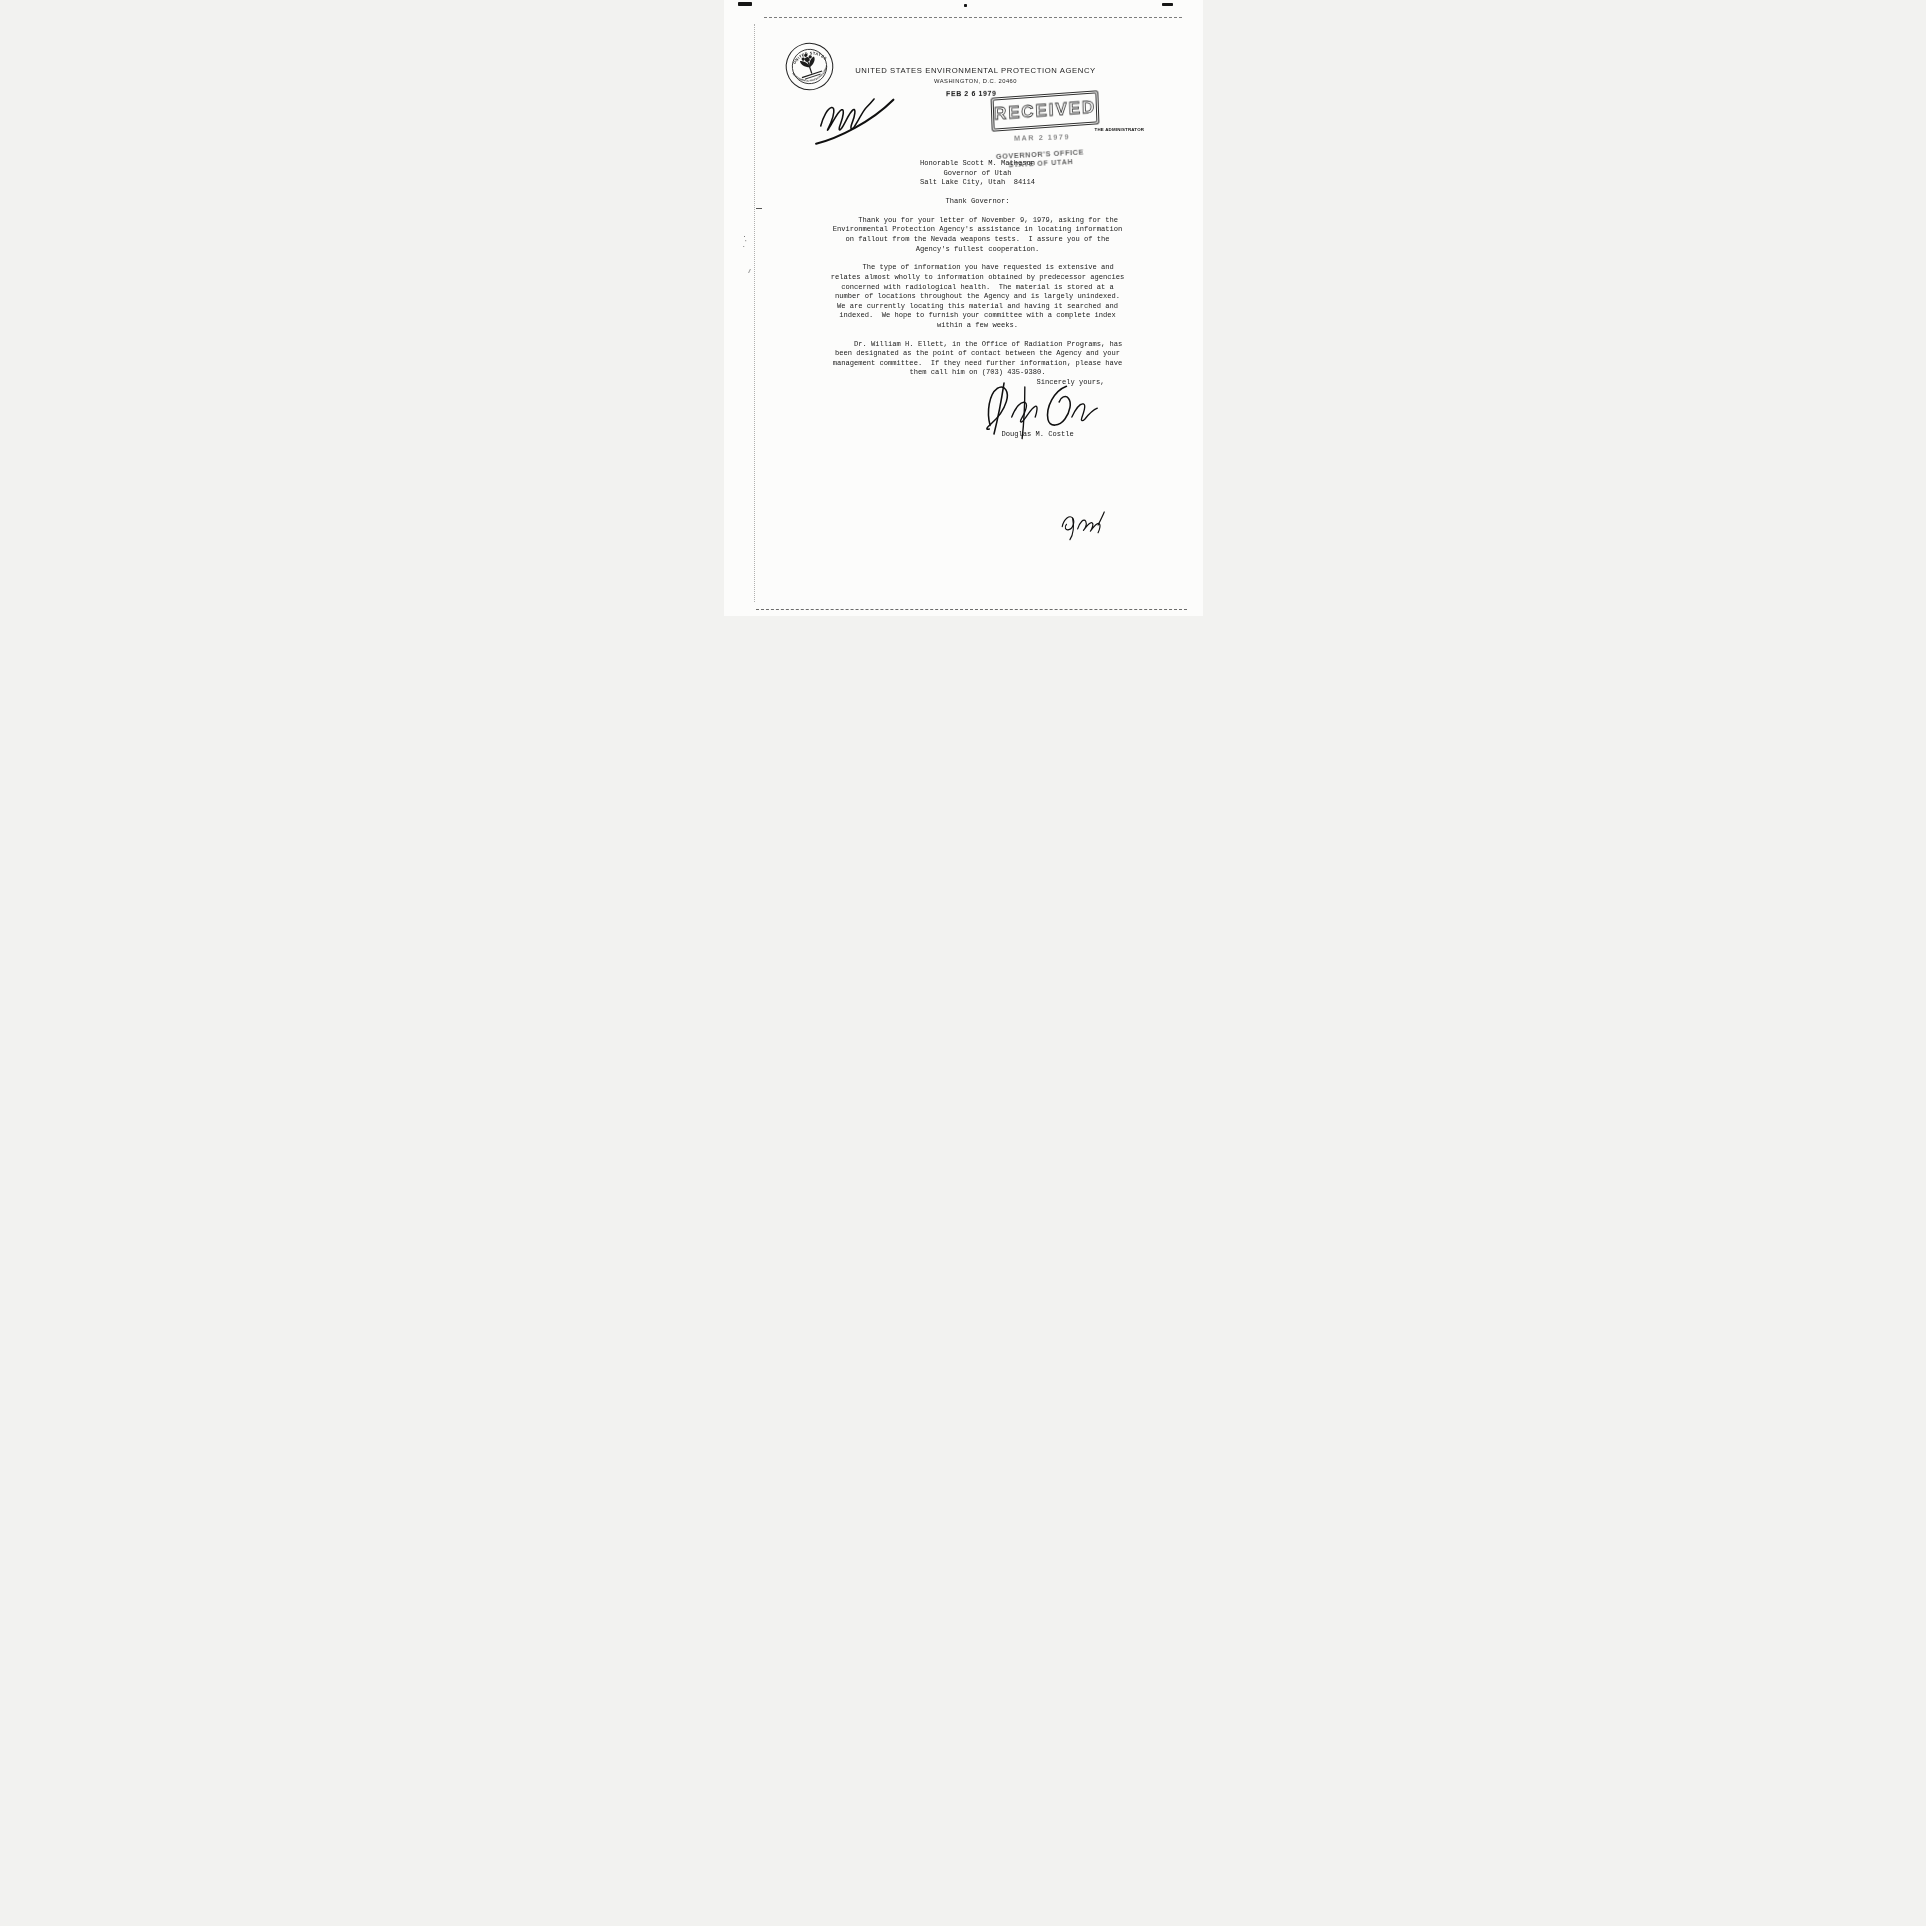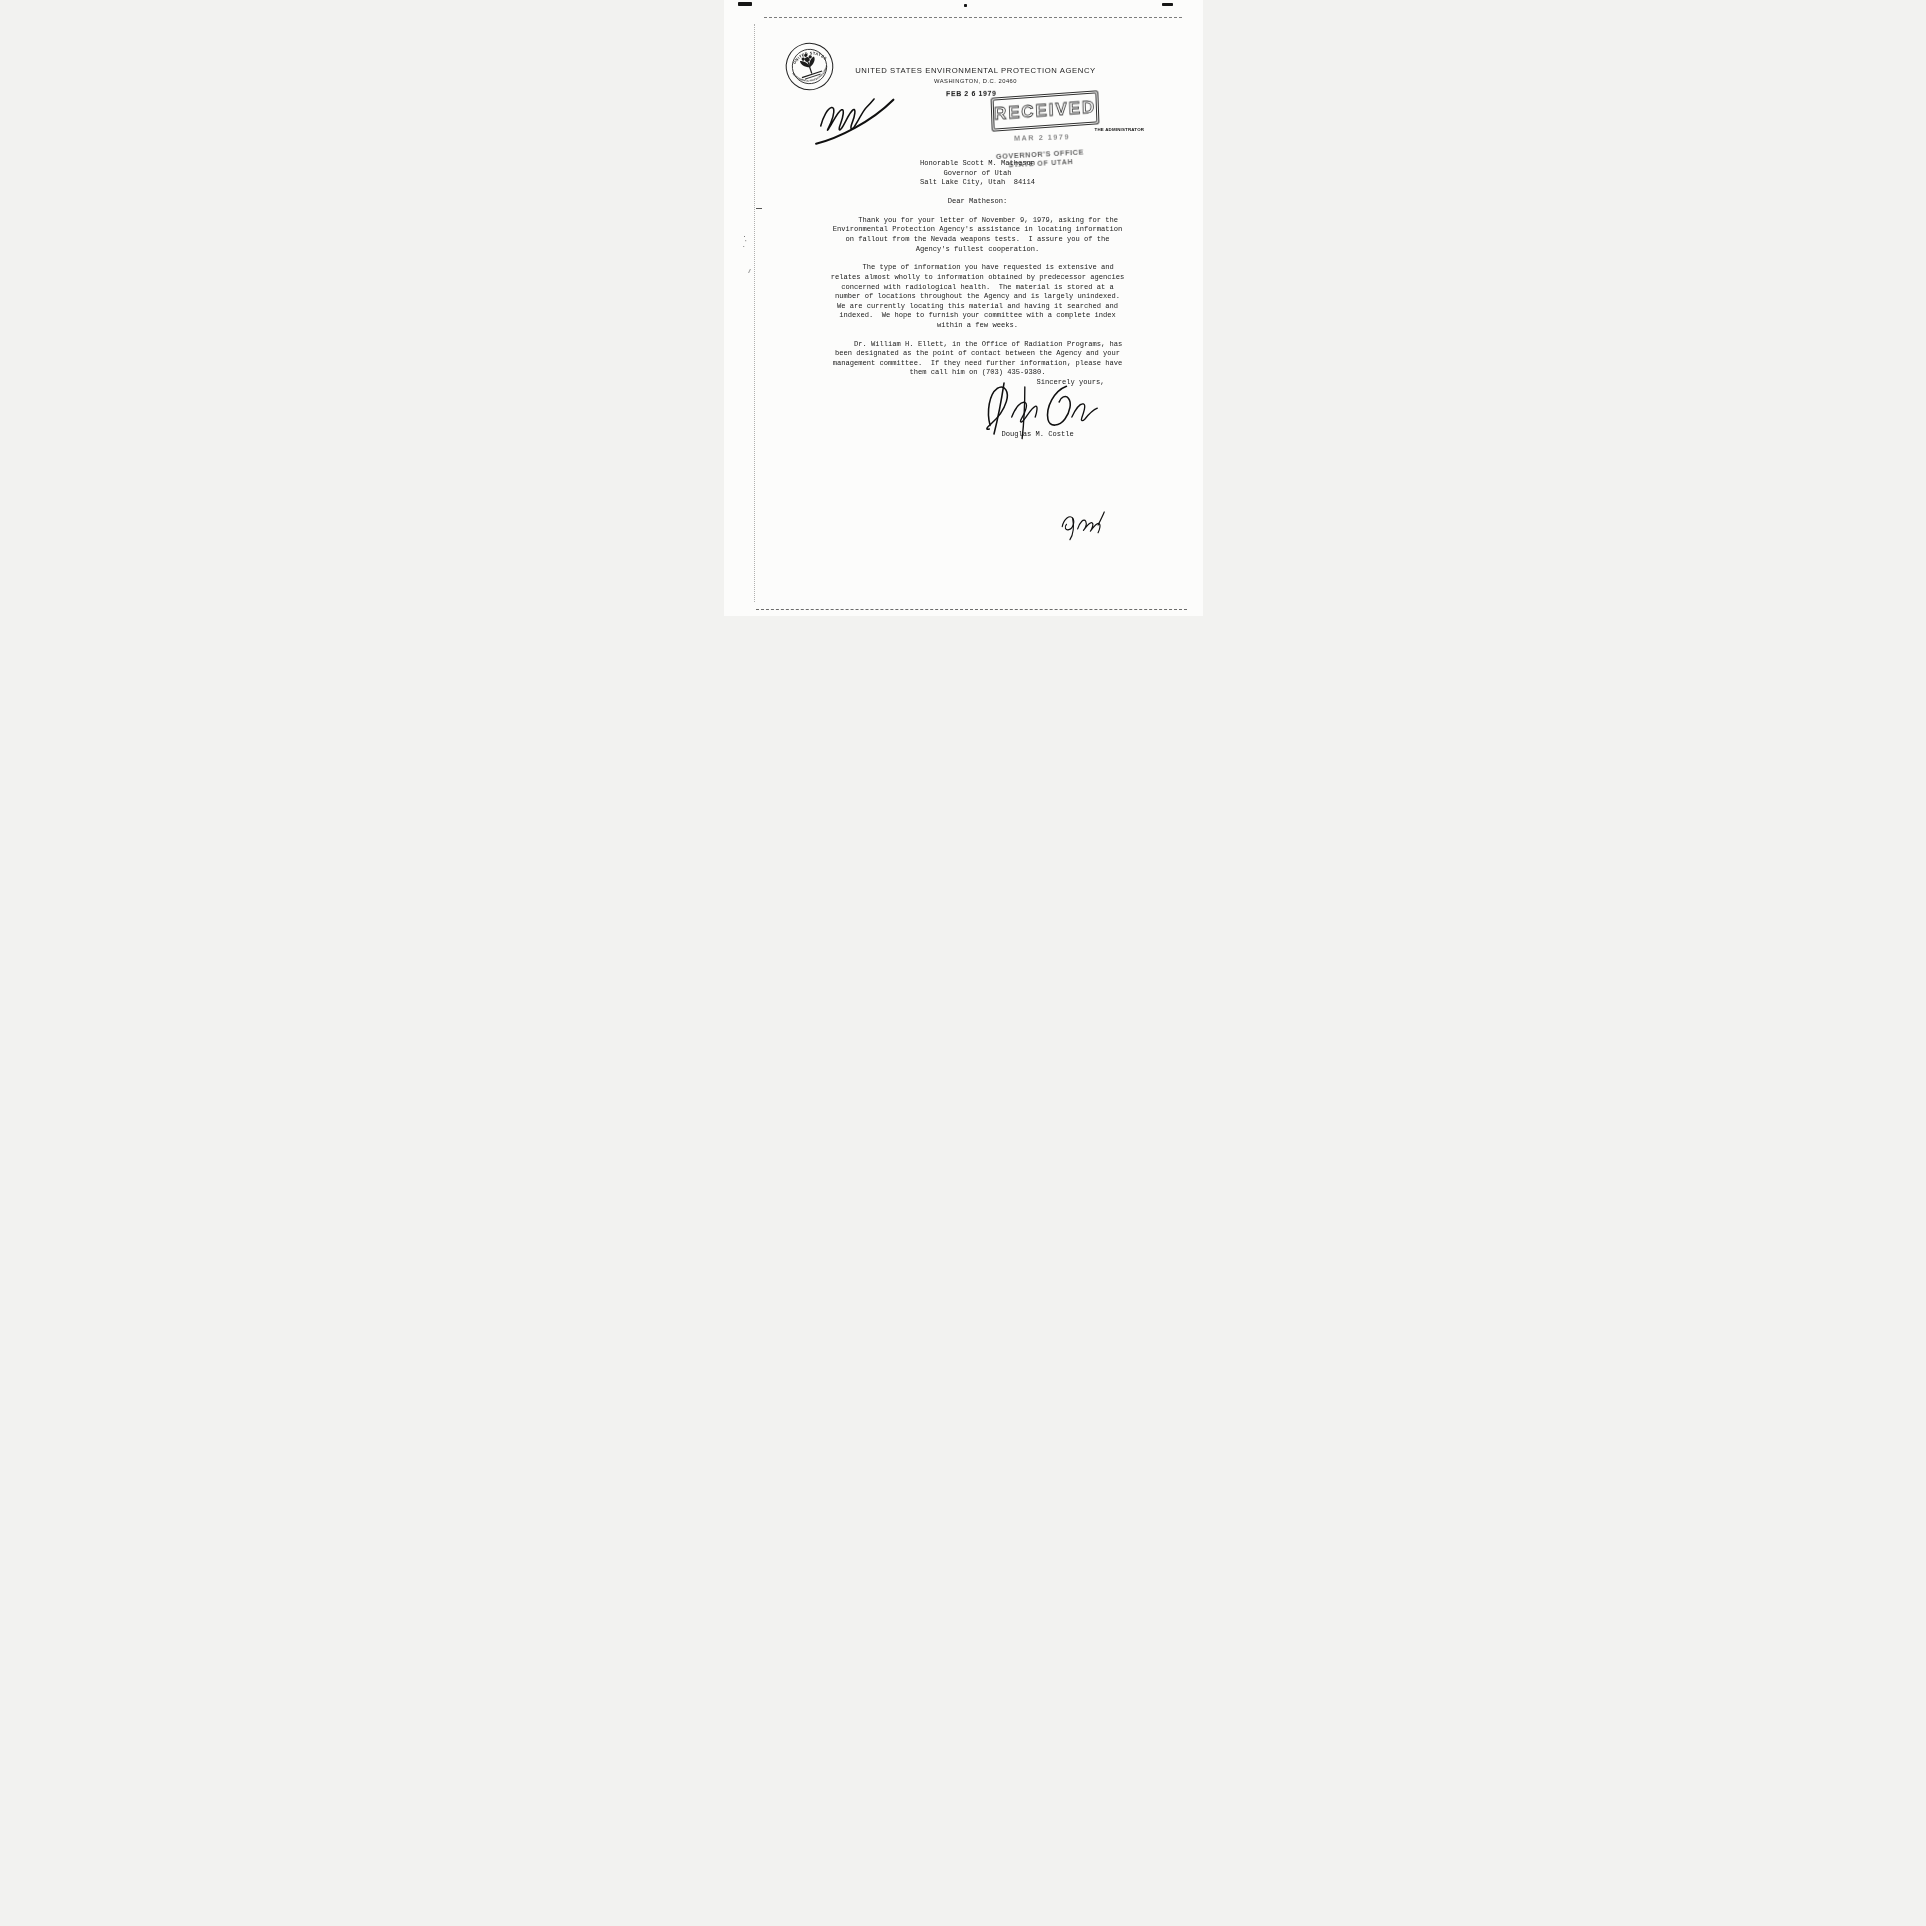--- a/index.html
+++ b/index.html
@@ -185,21 +185,21 @@
          C52,88 64,60 74,56 C82,53 78,74 72,90 C66,105 66,114 74,104
          C84,90 94,62 104,56 C112,52 108,72 102,88 C96,103 97,112 106,101
          C116,88 128,60 138,50 C148,40 154,33 158,28"></path>
     <path class="ink-path" stroke-width="5.5" d="M8,144 C64,130 150,88 208,30"></path>
   </svg>
 
   <div class="letter-column">
     <pre>Honorable Scott M. Matheson
 Governor of Utah
 Salt Lake City, Utah  84114</pre>
-    <pre class="salutation">Dear Matheson:</pre>
+    <pre class="salutation">Thank Governor:</pre>
     <pre class="para">     Thank you for your letter of November 9, 1979, asking for the
 Environmental Protection Agency's assistance in locating information
 on fallout from the Nevada weapons tests.  I assure you of the
 Agency's fullest cooperation.</pre>
     <pre class="para">     The type of information you have requested is extensive and
 relates almost wholly to information obtained by predecessor agencies
 concerned with radiological health.  The material is stored at a
 number of locations throughout the Agency and is largely unindexed.
 We are currently locating this material and having it searched and
 indexed.  We hope to furnish your committee with a complete index

